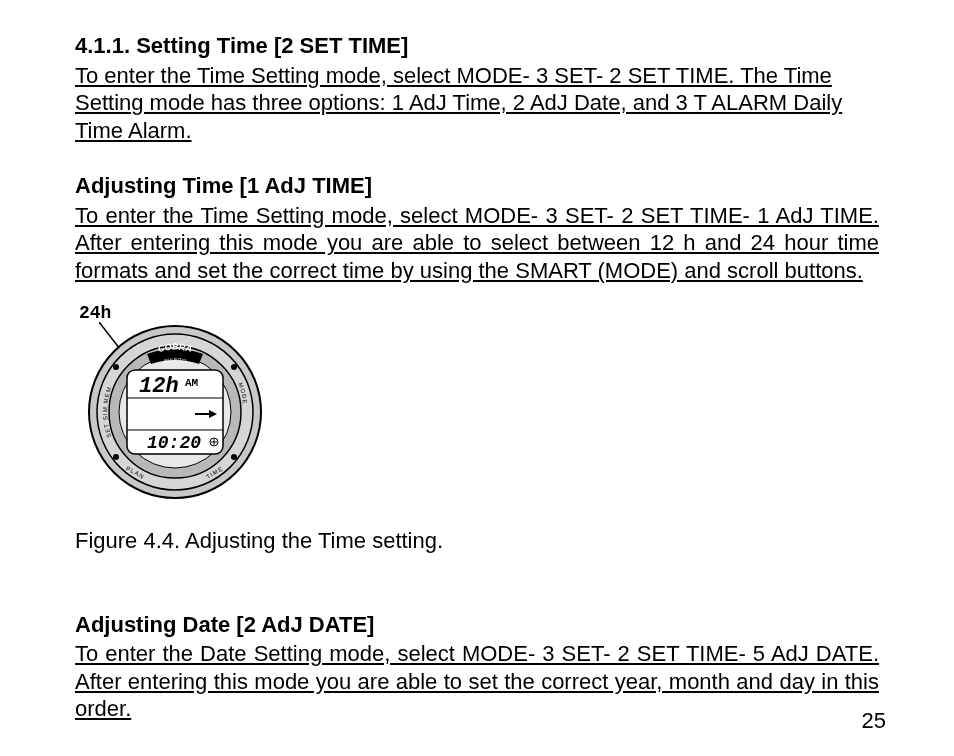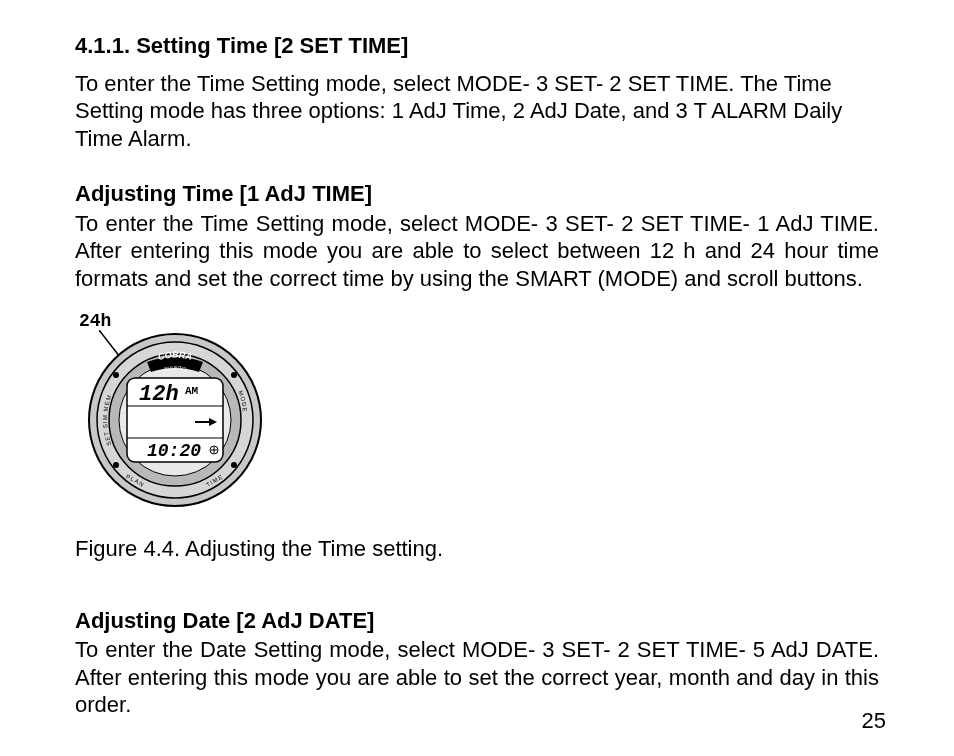--- a/index.html
+++ b/index.html
@@ -9,29 +9,30 @@
       background: #ffffff;
       font-family: Arial, Helvetica, sans-serif;
       font-size: 22px;
       color: #000000;
       position: relative;
       padding: 32px 75px 0 75px;
       line-height: 1.25;
     }
     .heading {
       font-weight: bold;
-      margin-bottom: 10px;
+      margin-bottom: 2px;
     }
     .subheading {
       font-weight: bold;
       margin-top: 28px;
       margin-bottom: 2px;
     }
     .para {
       margin-bottom: 0;
+      text-decoration: underline;
     }
     .justify {
       text-align: justify;
     }
     .figure-wrap {
       margin-top: 18px;
       margin-bottom: 12px;
     }
     .figure-caption {
       margin-top: 20px;
@@ -142,16 +143,16 @@
 
       <text x="54" y="70" font-family="Courier New,monospace" font-size="22" font-weight="bold" font-style="italic" fill="#000">12h</text>
       <text x="100" y="64" font-family="Courier New,monospace" font-size="11" font-weight="bold" fill="#000">AM</text>
 
       <text x="62" y="126" font-family="Courier New,monospace" font-size="18" font-weight="bold" font-style="italic" fill="#000">10:20</text>
     </svg>
   </div>
   <p class="figure-caption">Figure 4.4. Adjusting the Time setting.</p>
 </div>
 
-<div class="subheading" style="margin-top:44px">Adjusting Date [2 AdJ DATE]</div>
+<div class="subheading" style="margin-top:56px">Adjusting Date [2 AdJ DATE]</div>
 <p class="para justify">To enter the Date Setting mode, select MODE- 3 SET- 2 SET TIME- 5 AdJ DATE. After entering this mode you are able to set the correct year, month and day in this order.</p>
 
 <div class="page-num">25</div>
 
 </body></html>

